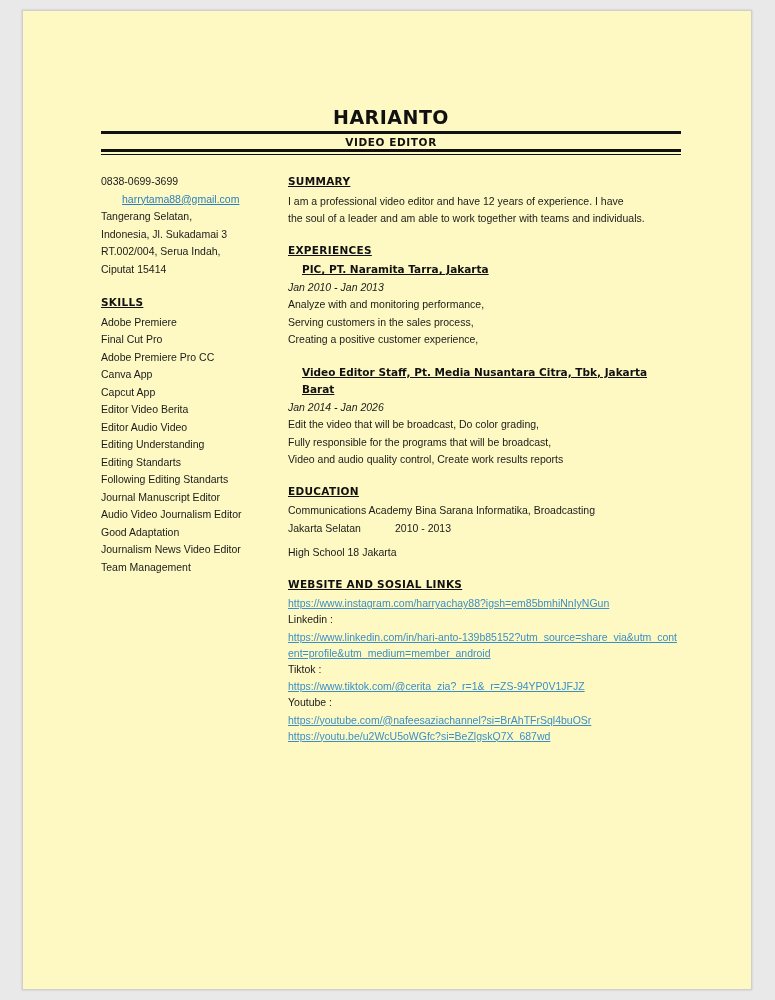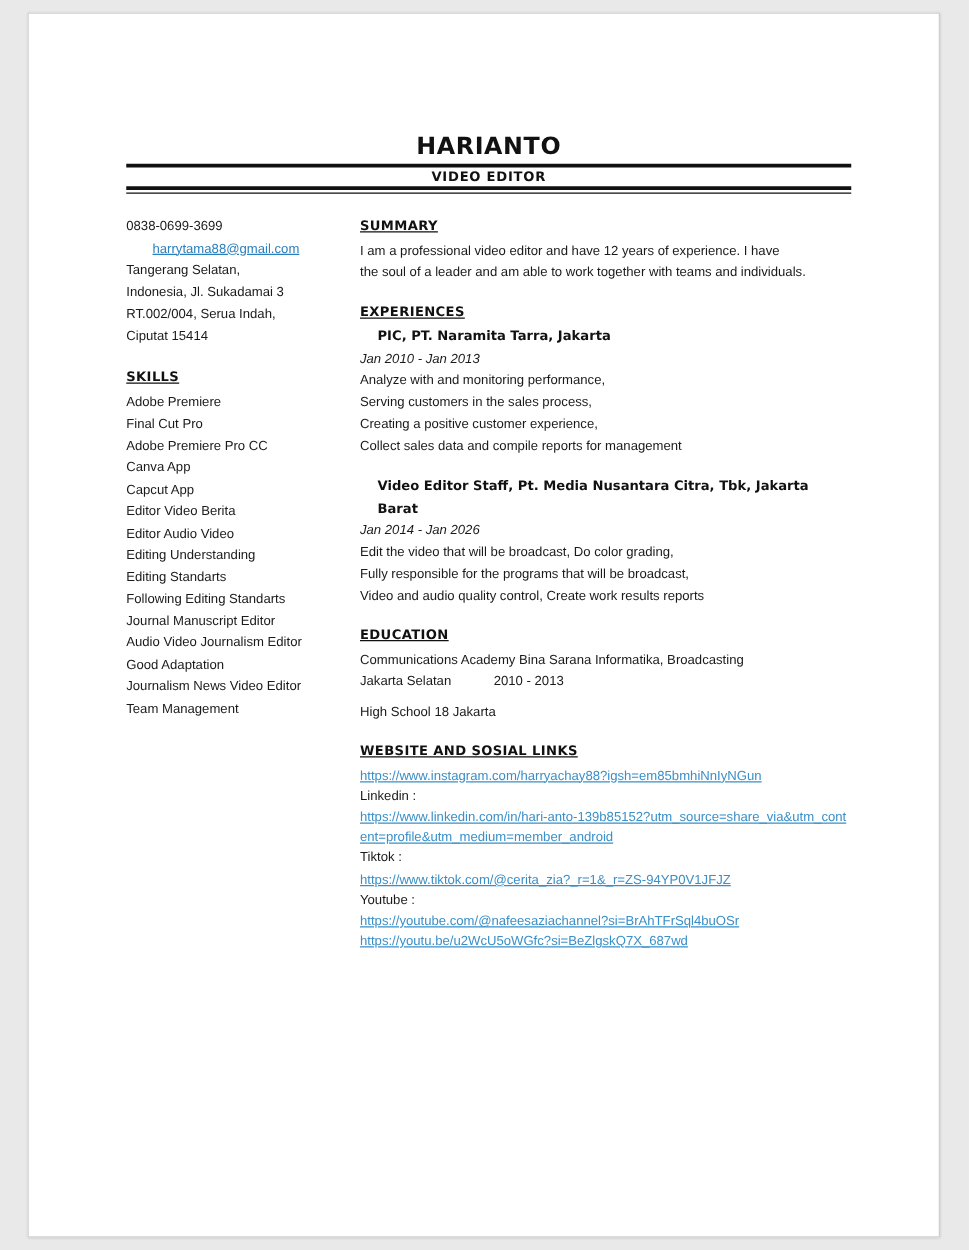--- a/index.html
+++ b/index.html
@@ -12,21 +12,21 @@
     height: 1000px;
     font-family: "Liberation Sans", sans-serif;
     overflow: hidden;
   }
   .page {
     position: absolute;
     left: 22px;
     top: 10px;
     width: 730px;
     height: 980px;
-    background: #ffffff;
+    background: #fef9c3;
     border: 1px solid #cfcfcf;
     box-shadow: 0 0 2px rgba(0,0,0,0.18);
     box-sizing: border-box;
     overflow: hidden;
   }
   .doc {
     position: absolute;
     left: 78px;
     top: 95px;
     width: 580px;
@@ -95,20 +95,21 @@
     font-size: 10.5px;
   }
   .left-col .sec-head { margin-top: 16px; }
   .skill { color: #1a1a1a; }
   .para { color: #1a1a1a; }
   .job-title {
     font-weight: bold;
     padding-left: 14px;
     color: #111;
     font-family: "DejaVu Sans", sans-serif;
+    text-decoration: underline;
   }
   .job-dates {
     font-style: italic;
     color: #1a1a1a;
   }
   .job-block { margin-bottom: 2px; }
   .job-gap { height: 13px; }
   .edu-row {
     display: flex;
   }
@@ -170,21 +171,20 @@
         <div class="para">the soul of a leader and am able to work together with teams and individuals.</div>
 
         <div class="sec-head">EXPERIENCES</div>
 
         <div class="job-block">
           <div class="job-title">PIC, PT. Naramita Tarra, Jakarta</div>
           <div class="job-dates">Jan 2010 - Jan 2013</div>
           <div class="para">Analyze with and monitoring performance,</div>
           <div class="para">Serving customers in the sales process,</div>
           <div class="para">Creating a positive customer experience,</div>
-          <div class="para">Collect sales data and compile reports for management</div>
         </div>
 
         <div class="job-gap"></div>
 
         <div class="job-block">
           <div class="job-title">Video Editor Staff, Pt. Media Nusantara Citra, Tbk, Jakarta Barat</div>
           <div class="job-dates">Jan 2014 - Jan 2026</div>
           <div class="para">Edit the video that will be broadcast, Do color grading,</div>
           <div class="para">Fully responsible for the programs that will be broadcast,</div>
           <div class="para">Video and audio quality control, Create work results reports</div>

